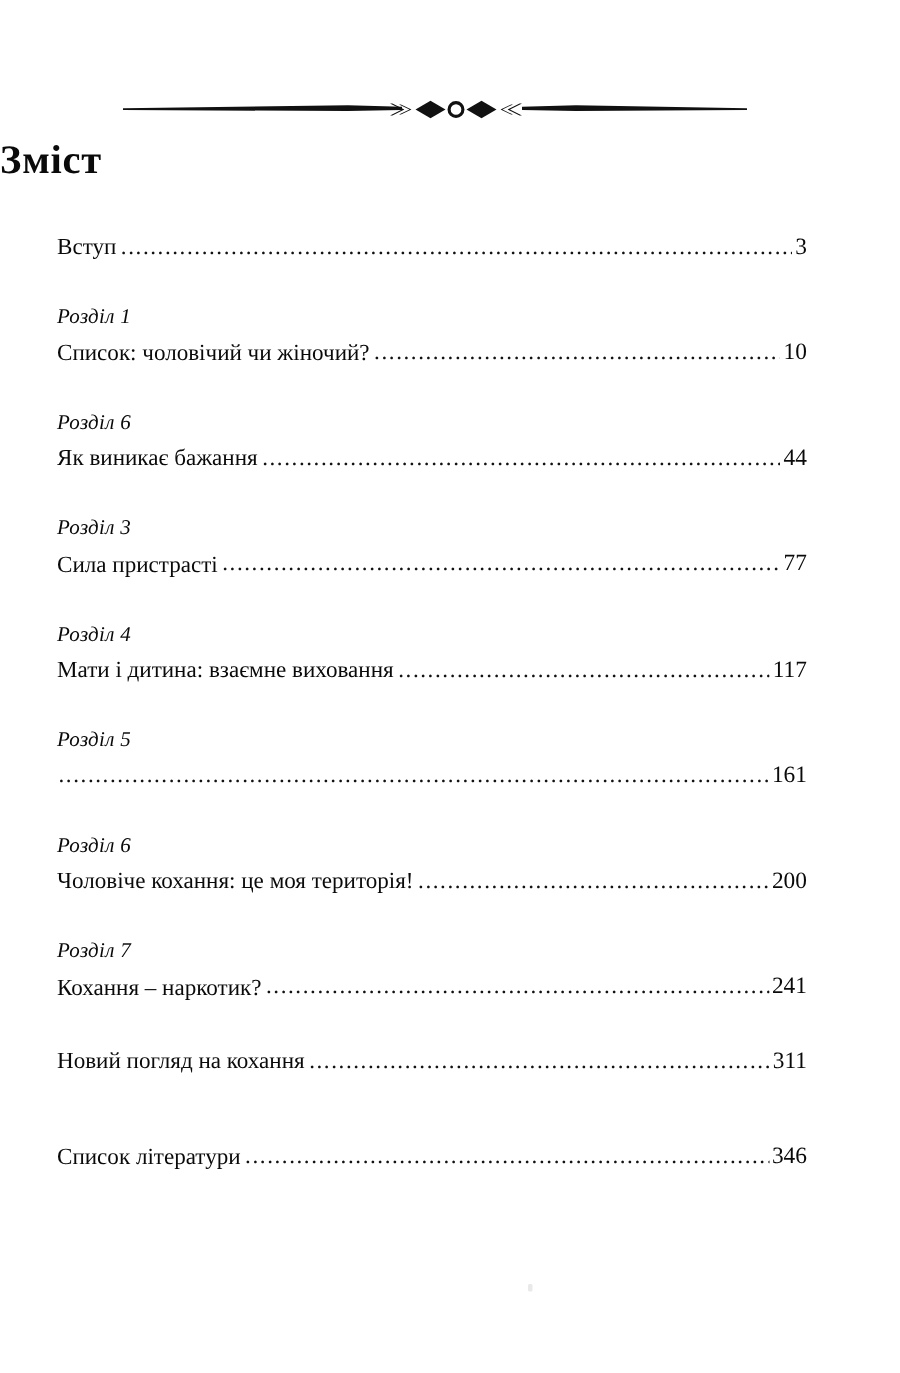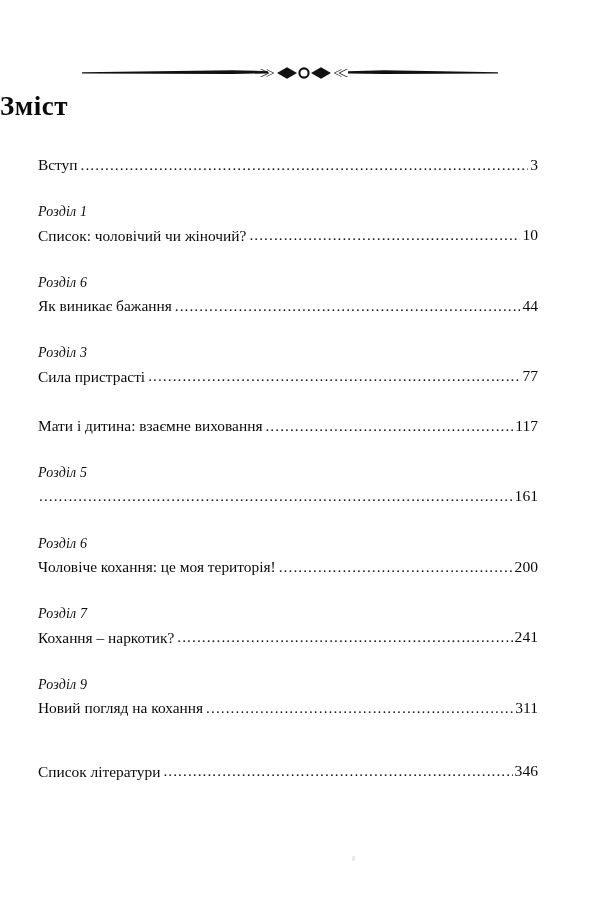--- a/index.html
+++ b/index.html
@@ -178,20 +178,21 @@
     <div class="chapter-block">
       <div class="chapter-label">Розділ 3</div>
       <div class="entry">
         <span class="label">Сила пристрасті</span>
         <span class="leader"></span>
         <span class="pagenum">77</span>
       </div>
     </div>
 
     <div class="chapter-block">
+      <div class="chapter-label">Розділ 4</div>
       <div class="entry">
         <span class="label">Мати і дитина: взаємне виховання</span>
         <span class="leader"></span>
         <span class="pagenum">117</span>
       </div>
     </div>
 
     <div class="chapter-block">
       <div class="chapter-label">Розділ 5</div>
       <div class="entry">
@@ -213,21 +214,20 @@
       <div class="chapter-label">Розділ 7</div>
       <div class="entry">
         <span class="label">Кохання – наркотик?</span>
         <span class="leader"></span>
         <span class="pagenum">241</span>
       </div>
     </div>
 
 
     <div class="chapter-block">
-      <div class="chapter-label">Розділ 9</div>
       <div class="entry">
         <span class="label">Новий погляд на кохання</span>
         <span class="leader"></span>
         <span class="pagenum">311</span>
       </div>
     </div>
 
     <div class="back-matter">
       <div class="entry">
         <span class="label">Список літератури</span>

